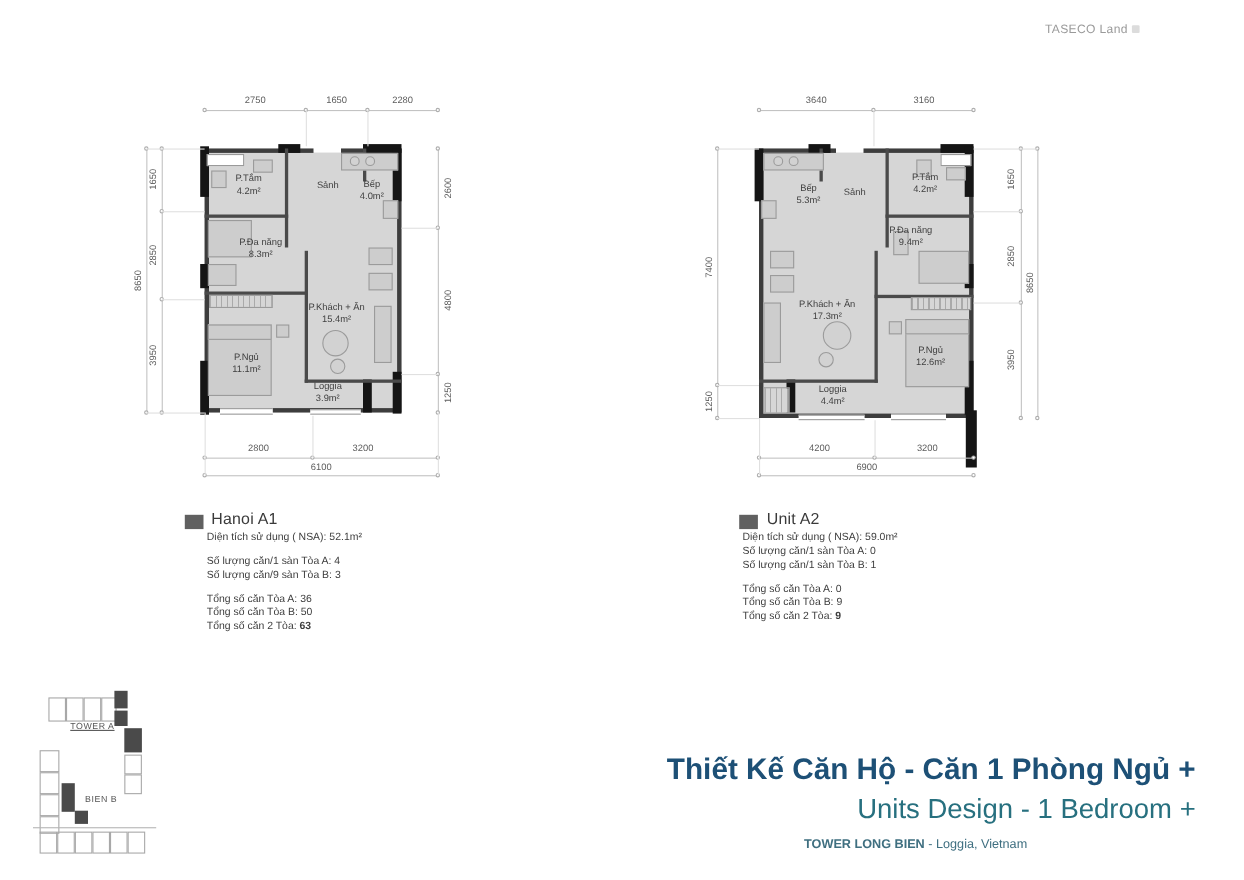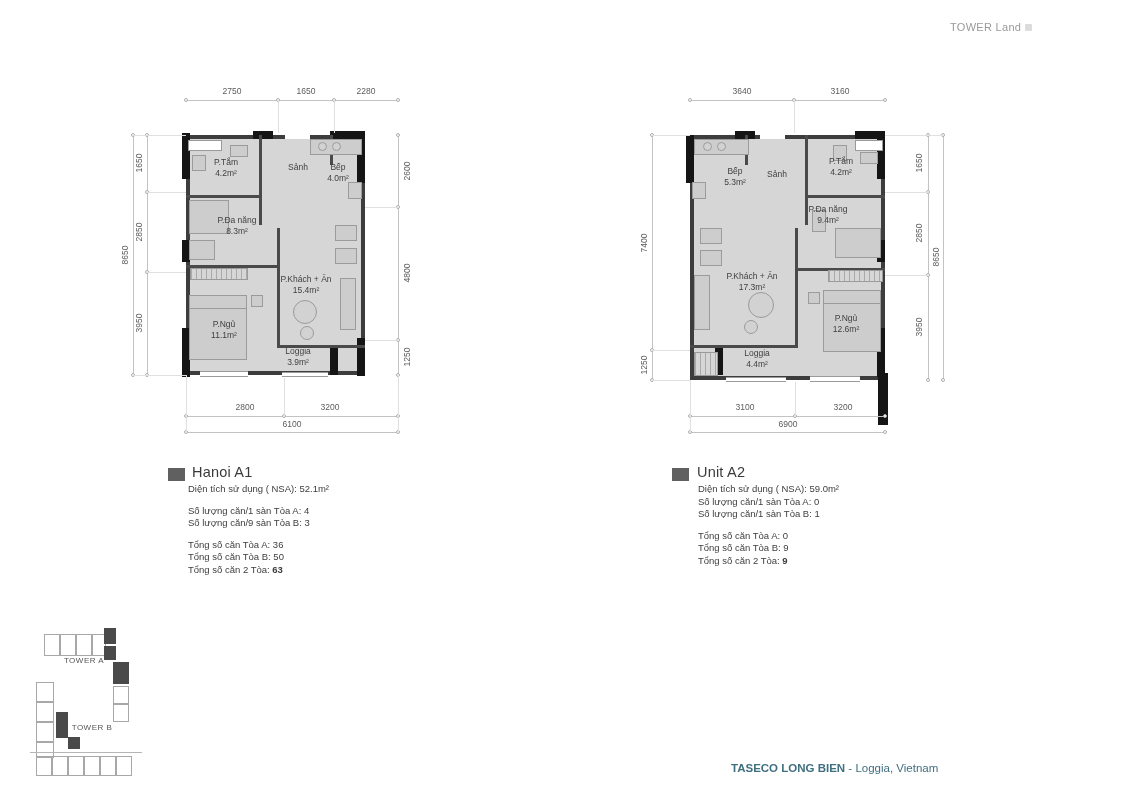--- a/index.html
+++ b/index.html
@@ -43,21 +43,21 @@
   .title-en{position:absolute;right:44px;top:722px;font-size:25px;color:#27707f;white-space:nowrap;}
   .project{position:absolute;left:731px;top:762px;font-size:11.5px;color:#3f6f80;white-space:nowrap;}
   .project b{font-weight:bold;}
 </style>
 </head>
 <body>
 
 <div class="page">
 
   <div class="brand">
-    <span>TOWER Land</span><span class="brand-mark"></span>
+    <span>TASECO Land</span><span class="brand-mark"></span>
   </div>
 
   <div>
     <div class="floor" style="left:186px;top:135px;width:179px;height:240px;"></div>
 
     <i class="col" style="left:182px;top:133px;width:8px;height:46px;"></i>
     <i class="col" style="left:182px;top:240px;width:8px;height:22px;"></i>
     <i class="col" style="left:182px;top:328px;width:8px;height:49px;"></i>
     <i class="col" style="left:253px;top:131px;width:20px;height:8px;"></i>
     <i class="col" style="left:330px;top:131px;width:35px;height:8px;"></i>
@@ -154,21 +154,21 @@
     <i class="tick" style="left:398px;top:135px;"></i>
     <i class="tick" style="left:398px;top:207px;"></i>
     <i class="tick" style="left:398px;top:340px;"></i>
     <i class="tick" style="left:398px;top:375px;"></i>
     <span class="dim v" style="left:407px;top:171px;">2600</span>
     <span class="dim v" style="left:407px;top:273px;">4800</span>
     <span class="dim v" style="left:407px;top:357px;">1250</span>
     <i class="ext" style="left:365px;top:207px;width:33px;height:1px;"></i>
     <i class="ext" style="left:365px;top:340px;width:33px;height:1px;"></i>
 
-    <span class="dim" style="left:235px;top:407px;margin-left:10px;">2800</span>
+    <span class="dim" style="left:235px;top:407px;">2800</span>
     <span class="dim" style="left:330px;top:407px;">3200</span>
     <i class="dl" style="left:186px;top:416px;width:212px;height:1px;"></i>
     <i class="tick" style="left:186px;top:416px;"></i>
     <i class="tick" style="left:284px;top:416px;"></i>
     <i class="tick" style="left:398px;top:416px;"></i>
     <span class="dim" style="left:292px;top:424px;">6100</span>
     <i class="dl" style="left:186px;top:432px;width:212px;height:1px;"></i>
     <i class="tick" style="left:186px;top:432px;"></i>
     <i class="tick" style="left:398px;top:432px;"></i>
     <i class="ext" style="left:186px;top:375px;width:1px;height:57px;"></i>
@@ -273,21 +273,21 @@
     <span class="dim v" style="left:919px;top:233px;">2850</span>
     <span class="dim v" style="left:919px;top:327px;">3950</span>
     <i class="dl" style="left:943px;top:135px;width:1px;height:245px;"></i>
     <i class="tick" style="left:943px;top:135px;"></i>
     <i class="tick" style="left:943px;top:380px;"></i>
     <span class="dim v" style="left:936px;top:257px;">8650</span>
     <i class="ext" style="left:885px;top:192px;width:43px;height:1px;"></i>
     <i class="ext" style="left:885px;top:275px;width:43px;height:1px;"></i>
     <i class="ext" style="left:885px;top:135px;width:58px;height:1px;"></i>
 
-    <span class="dim" style="left:745px;top:407px;">3100</span>
+    <span class="dim" style="left:745px;top:407px;">4200</span>
     <span class="dim" style="left:843px;top:407px;">3200</span>
     <i class="dl" style="left:690px;top:416px;width:195px;height:1px;"></i>
     <i class="tick" style="left:690px;top:416px;"></i>
     <i class="tick" style="left:795px;top:416px;"></i>
     <i class="tick" style="left:885px;top:416px;"></i>
     <span class="dim" style="left:788px;top:424px;">6900</span>
     <i class="dl" style="left:690px;top:432px;width:195px;height:1px;"></i>
     <i class="tick" style="left:690px;top:432px;"></i>
     <i class="tick" style="left:885px;top:432px;"></i>
     <i class="ext" style="left:690px;top:380px;width:1px;height:52px;"></i>
@@ -303,56 +303,58 @@
       <div>Số lượng căn/9 sàn Tòa B: 3</div>
       <div class="sp">Tổng số căn Tòa A: 36</div>
       <div>Tổng số căn Tòa B: 50</div>
       <div><span>Tổng số căn 2 Tòa: </span><b>63</b></div>
     </div>
   </div>
 
   <div>
     <i class="legend-sq" style="left:672px;top:468px;"></i>
     <div class="legend-head" style="left:697px;top:464px;">Unit A2</div>
-    <div class="legend" style="left:698px;top:483px;">
+    <div class="legend" style="left:675px;top:483px;">
       <div>Diện tích sử dụng ( NSA): 59.0m²</div>
       <div>Số lượng căn/1 sàn Tòa A: 0</div>
       <div>Số lượng căn/1 sàn Tòa B: 1</div>
       <div class="sp">Tổng số căn Tòa A: 0</div>
       <div>Tổng số căn Tòa B: 9</div>
       <div><span>Tổng số căn 2 Tòa: </span><b>9</b></div>
     </div>
   </div>
 
   <div>
 
     <i class="kcell" style="left:44px;top:634px;width:16px;height:22px;"></i>
     <i class="kcell" style="left:60px;top:634px;width:16px;height:22px;"></i>
     <i class="kcell" style="left:76px;top:634px;width:16px;height:22px;"></i>
     <i class="kcell" style="left:92px;top:634px;width:14px;height:22px;"></i>
     <i class="kdark" style="left:104px;top:628px;width:12px;height:16px;"></i>
     <i class="kdark" style="left:104px;top:646px;width:12px;height:14px;"></i>
     <i class="kdark" style="left:113px;top:662px;width:16px;height:22px;"></i>
     <i class="kcell" style="left:113px;top:686px;width:16px;height:18px;"></i>
     <i class="kcell" style="left:113px;top:704px;width:16px;height:18px;"></i>
-    <span class="klabel" style="left:84px;top:660px;">TOWER A</span>
+    <span class="klabel" style="left:84px;top:660px;text-decoration:underline;">TOWER A</span>
 
     <i class="kcell" style="left:36px;top:682px;width:18px;height:20px;"></i>
     <i class="kcell" style="left:36px;top:702px;width:18px;height:20px;"></i>
     <i class="kcell" style="left:36px;top:722px;width:18px;height:20px;"></i>
     <i class="kcell" style="left:36px;top:742px;width:18px;height:16px;"></i>
     <i class="kdark" style="left:56px;top:712px;width:12px;height:26px;"></i>
     <i class="kdark" style="left:68px;top:737px;width:12px;height:12px;"></i>
-    <span class="klabel" style="left:92px;top:727px;">TOWER B</span>
+    <span class="klabel" style="left:92px;top:727px;">BIEN B</span>
     <i class="kline" style="left:30px;top:752px;width:112px;height:1px;"></i>
     <i class="kcell" style="left:36px;top:756px;width:16px;height:20px;"></i>
     <i class="kcell" style="left:52px;top:756px;width:16px;height:20px;"></i>
     <i class="kcell" style="left:68px;top:756px;width:16px;height:20px;"></i>
     <i class="kcell" style="left:84px;top:756px;width:16px;height:20px;"></i>
     <i class="kcell" style="left:100px;top:756px;width:16px;height:20px;"></i>
     <i class="kcell" style="left:116px;top:756px;width:16px;height:20px;"></i>
   </div>
 
+  <div class="title-vi">Thiết Kế Căn Hộ - Căn 1 Phòng Ngủ +</div>
+  <div class="title-en">Units Design - 1 Bedroom +</div>
   <div class="project">
-    <b>TASECO LONG BIEN</b><span> - Loggia, Vietnam</span>
+    <b>TOWER LONG BIEN</b><span> - Loggia, Vietnam</span>
   </div>
 
 </div>
 
 </body></html>

